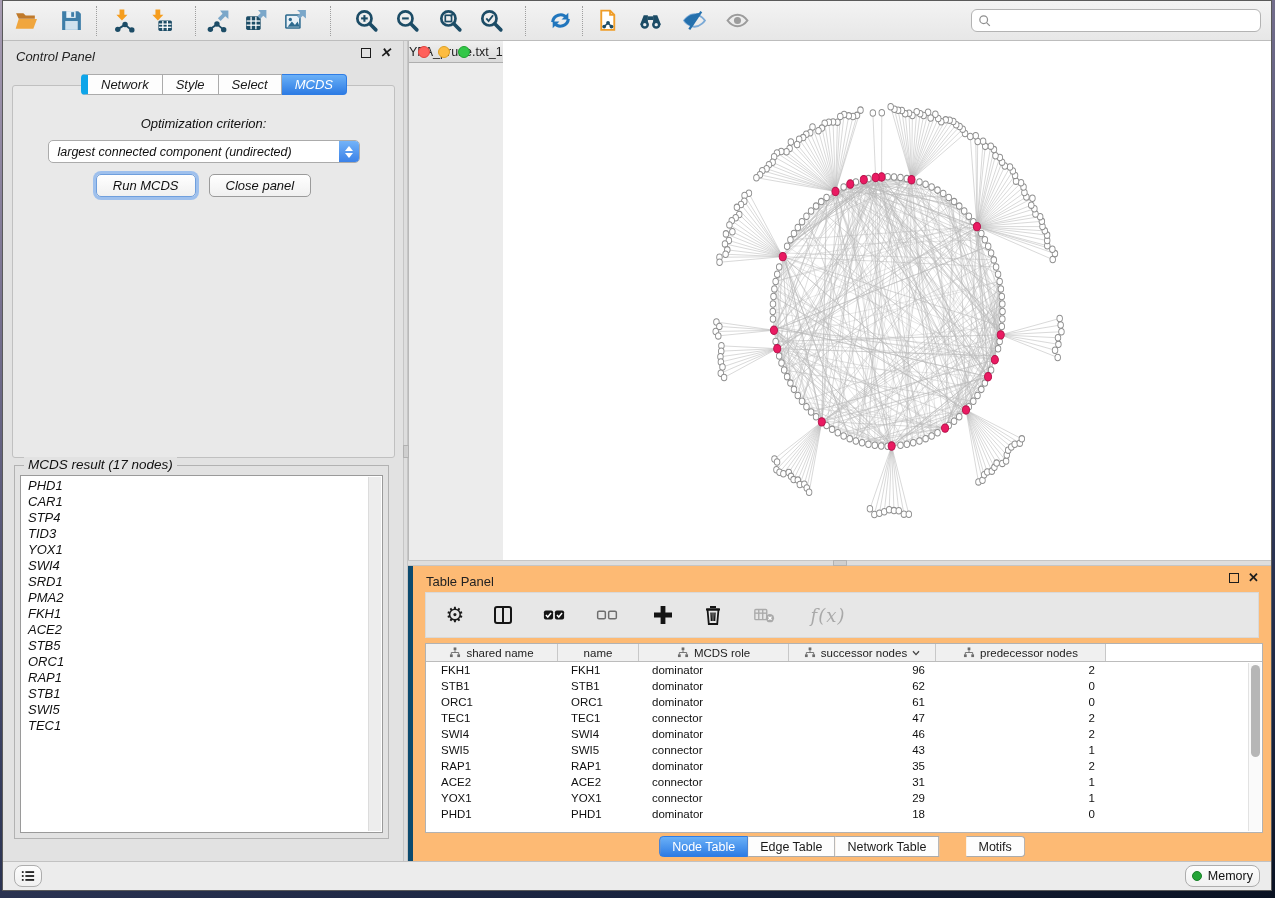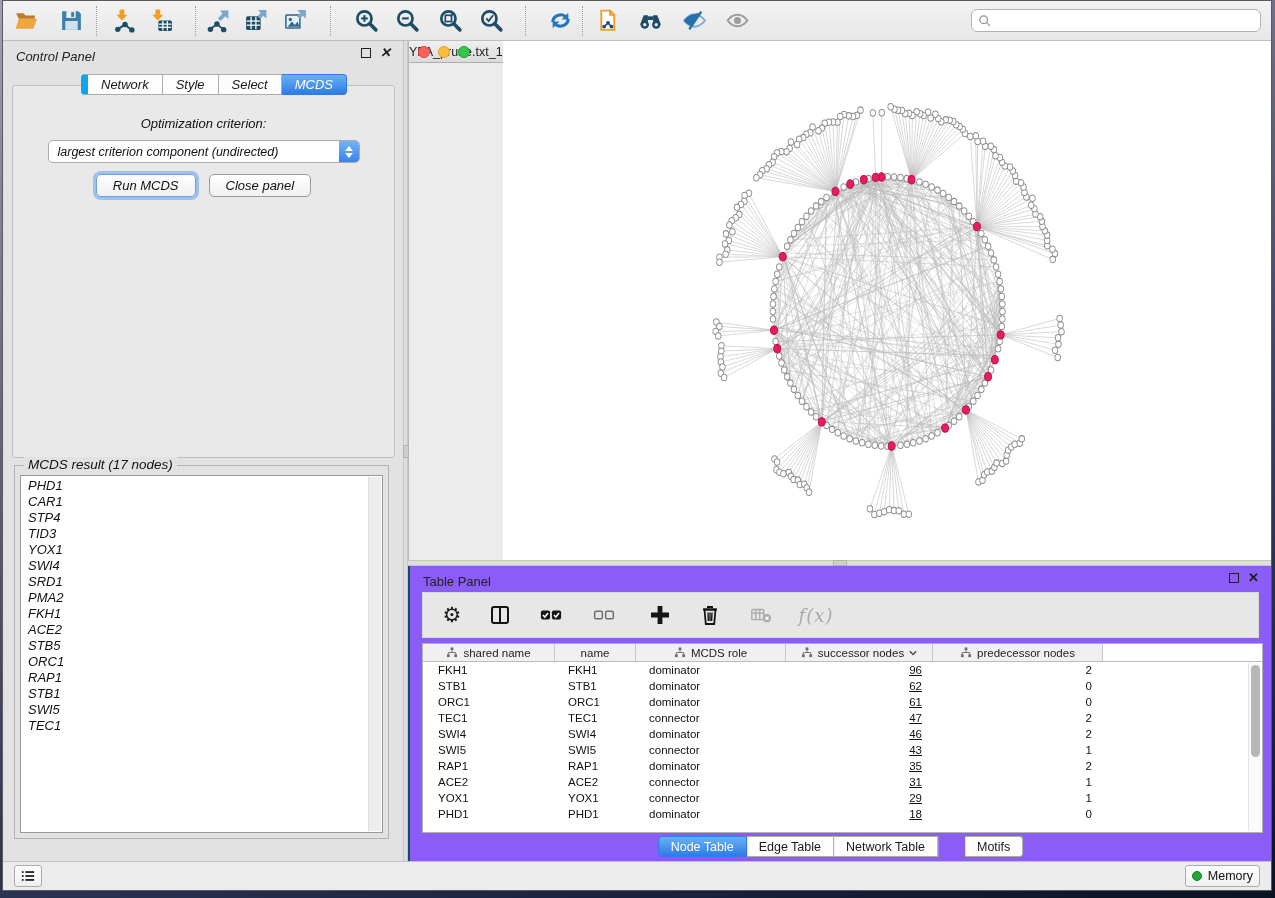--- a/index.html
+++ b/index.html
@@ -80,21 +80,21 @@
   .lights { position:absolute; left:9px; top:5px; display:flex; gap:8px; }
   .light { width:12px; height:12px; border-radius:50%; }
   .light.red { background:#ff605b; border:1px solid #e0443e; }
   .light.yellow { background:#fdbc40; border:1px solid #dea123; }
   .light.green { background:#33c748; border:1px solid #1da32f; }
   .net-title { font-size:12.5px; color:#222; }
   .net-pane { flex:1; background:#fff; position:relative; }
   .net-pane svg { position:absolute; inset:0; width:100%; height:100%; }
 
   
-  .table-panel { flex:1; position:relative; background:#8b5cf6; border-left:2px solid #0c4a6e; min-height:0; }
+  .table-panel { flex:1; position:relative; background:#fdba74; border-left:5px solid #0c4a6e; min-height:0; }
   .tp-toolbar { position:absolute; top:26px; left:12px; right:12px; height:46px; background:#e7e7e7;
     border:1px solid #d9d9d9; display:flex; align-items:center; gap:17px; padding-left:16px; }
   .tp-tool { width:26px; height:26px; display:flex; align-items:center; justify-content:center; flex:0 0 auto; }
   .tp-tool svg { width:22px; height:22px; }
   .gear-glyph { font-size:21px; color:#1c1c1c; line-height:22px; }
   .fx-glyph { font-family:"DejaVu Serif", serif; font-style:italic; font-size:18px; color:#a9a9a9; letter-spacing:1px; }
 
   .tp-table { position:absolute; top:77px; left:12px; right:8px; height:190px; background:#fff; border:1px solid #b2b2b2; overflow:hidden; }
   .thead { height:18px; display:flex; background:#f0f0f0; border-bottom:1px solid #bcbcbc; }
   .hcell { display:flex; align-items:center; justify-content:center; gap:5px; border-right:1px solid #c8c8c8;
@@ -102,36 +102,36 @@
   .hcell svg.tree { width:12px; height:11px; }
   .hcell .chev { width:8px; height:6px; }
   .hfill { flex:1; background:#fff; border-right:none; }
   .h0{width:132px}.h1{width:81px}.h2{width:150px}.h3{width:147px}.h4{width:170px}
   .tbody { position:absolute; top:18px; left:0; right:14px; bottom:0; }
   .trow { height:16px; display:flex; align-items:center; }
   .tcell { font-size:11.5px; color:#111; flex:0 0 auto; white-space:nowrap; }
   .c0{width:132px; padding-left:15px;}
   .c1{width:81px; padding-left:13px;}
   .c2{width:150px; padding-left:13px;}
-  .c3{width:147px; text-align:right; padding-right:11px;text-decoration:underline;}
+  .c3{width:147px; text-align:right; padding-right:11px;}
   .c4{width:170px; text-align:right; padding-right:11px;}
   .tp-scroll { position:absolute; top:19px; right:1px; bottom:1px; width:13px; background:#fafafa; border-left:1px solid #e2e2e2; }
   .tp-thumb { position:absolute; top:2px; left:2px; width:9px; height:92px; background:#b6b6b6; border-radius:5px; }
 
   .tp-tabs { position:absolute; bottom:4px; left:50%; transform:translateX(-50%); display:flex; }
   .tp-tab { height:21px; padding:0 12px; background:#fdfdfd; border:1px solid #ababab; border-left:none;
     font-size:12.5px; display:flex; align-items:center; color:#1a1a1a; }
   .tp-tab:first-child { border-left:1px solid #ababab; border-radius:4px 0 0 4px; }
   .tp-tab:last-child { border-radius:0 4px 4px 0;margin-left:27px; }
   .tp-tab.active { background:linear-gradient(#6ab0f7,#2e7ce4); color:#fff; border-color:#2e7ce4; }
 
   
   .statusbar { height:29px; flex:0 0 29px; background:#ececec; border-top:1px solid #c2c2c2;
     display:flex; align-items:center; padding:0 11px; justify-content:space-between; }
-  .sb-btn { height:22px; background:linear-gradient(#fdfdfd,#f0f0f0); border:1px solid #adadad; border-radius:3px;
+  .sb-btn { height:22px; background:linear-gradient(#fdfdfd,#f0f0f0); border:1px solid #adadad; border-radius:8px;
     display:flex; align-items:center; justify-content:center; padding:4px 6px; gap:6px; }
   .mem-dot { width:10px; height:10px; border-radius:50%; background:#24a437; border:1px solid #188028; }
   .sb-btn span { font-size:12.5px; color:#111; }
 </style>
 </head>
 <body>
 
 <div class="screen">
 <div class="window">
 
@@ -308,21 +308,21 @@
         <div class="cp-tab">Network</div>
         <div class="cp-tab">Style</div>
         <div class="cp-tab">Select</div>
         <div class="cp-tab active">MCDS</div>
       </div>
 
       <div class="cp-content">
         <div class="opt-label">Optimization criterion:</div>
         <div class="select-row">
           <div class="select">
-            <span class="sel-text">largest criterion component (undirected)</span>
+            <span class="sel-text">largest connected component (undirected)</span>
             <span class="stepper">
                   <span class="up"></span>
                   <span class="dn"></span>
                 </span>
           </div>
         </div>
         <div class="btn-row">
           <div class="pbtn focused">Run MCDS</div>
           <div class="pbtn">Close panel</div>
         </div>
@@ -1264,21 +1264,21 @@
           <div class="tp-tool" style="margin-left:8px">
             <svg viewBox="0 0 24 24">
                   <rect x="2" y="6" width="13" height="11" rx="1" fill="none" stroke="#ababab" stroke-width="1.5"></rect>
                   <line x1="2" y1="10" x2="15" y2="10" stroke="#ababab" stroke-width="1.5"></line>
                   <line x1="6.3" y1="6" x2="6.3" y2="17" stroke="#ababab" stroke-width="1.5"></line>
                   <line x1="10.6" y1="6" x2="10.6" y2="17" stroke="#ababab" stroke-width="1.5"></line>
                   <circle cx="18.5" cy="15.5" r="4.5" fill="#ababab"></circle>
                   <path d="M16.8 13.8l3.4 3.4M20.2 13.8l-3.4 3.4" stroke="#fff" stroke-width="1.4"></path>
                 </svg>
           </div>
-          <div class="tp-tool" style="margin-left:5px; width:40px">
+          <div class="tp-tool" style="margin-left:14px; width:40px">
                 <span class="fx-glyph">f(x)</span>
               </div>
         </div>
 
         <div class="tp-table">
           <div class="thead">
             <div class="hcell h0">
               <svg class="tree" viewBox="0 0 12 12">
                     <g fill="#6b6b6b">
                       <rect x="4.5" y="0.5" width="3" height="3"></rect>

